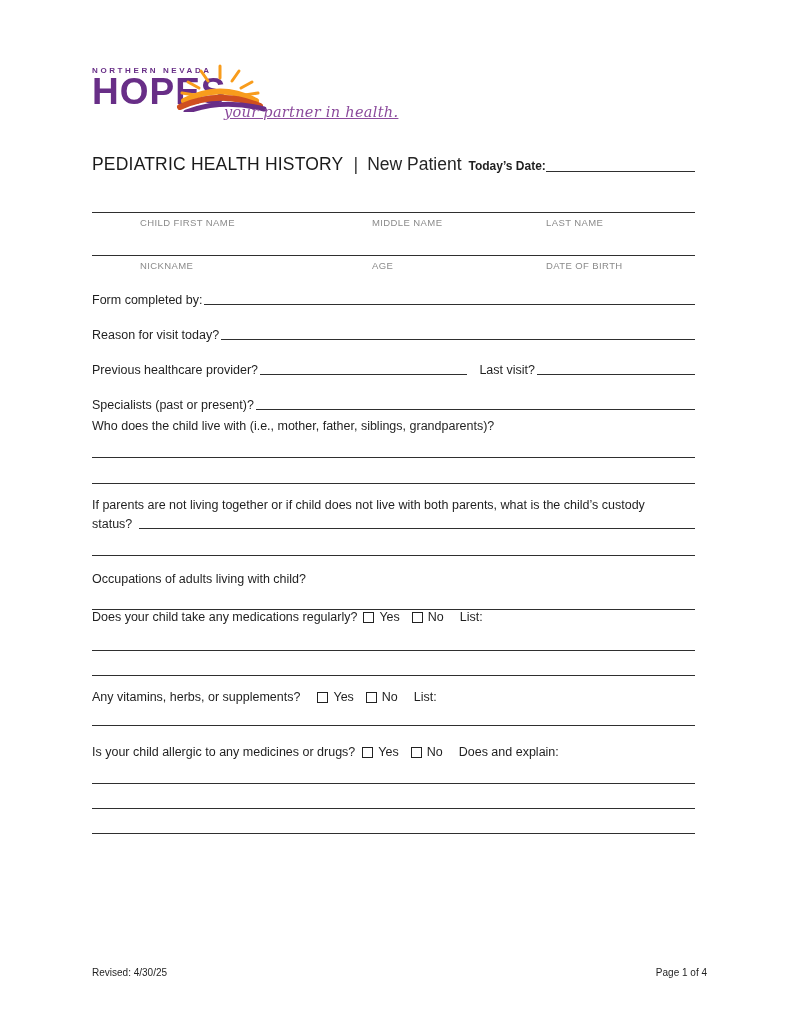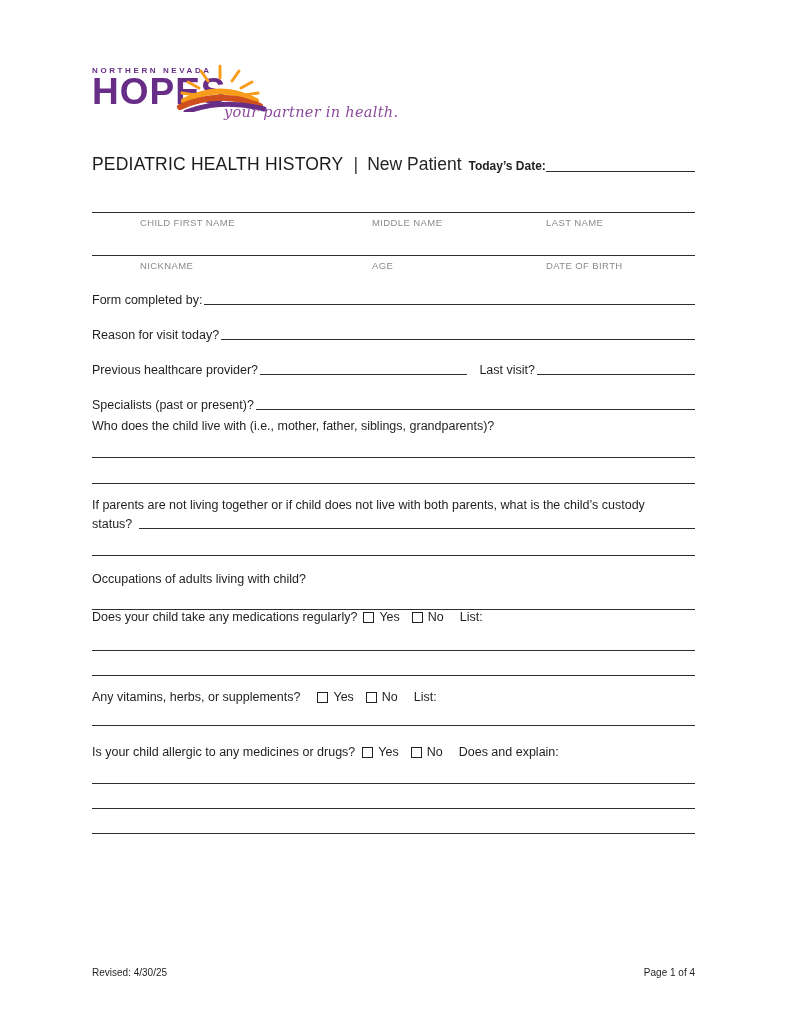--- a/index.html
+++ b/index.html
@@ -24,20 +24,21 @@
   .logo-hopes {
     font-size: 37px; font-weight: bold; letter-spacing: 1px;
     color: #682e87; line-height: 0.82; margin-top: 2px;
   }
   .logo-sun { position: absolute; left: 76px; top: -4px; }
   .logo-tagline {
     position: absolute; left: 132px; bottom: 6px;
     font-family: "DejaVu Serif", serif; font-style: italic;
     font-size: 14.5px; color: #8b4a9c; letter-spacing: 0.3px;
     white-space: nowrap;
+    text-decoration: underline;
   }
 
   
   .title-row { display: flex; align-items: baseline; margin-top: 28px; }
   .title-main { font-size: 17.5px; font-weight: normal; color: #1a1a1a; letter-spacing: 0.2px; }
   .title-div { font-size: 18px; font-weight: 300; color: #3a3a3a; margin: 0 9px 0 10px; }
   .title-sub { font-size: 17.5px; font-weight: normal; color: #262626; }
   .title-date { font-size: 12px; font-weight: bold; margin-left: 7px; white-space: nowrap; }
   .title-row .fline { margin-bottom: 3px; }
 
@@ -71,21 +72,21 @@
   
   .cb {
     display: inline-block; width: 11px; height: 11px;
     border: 1.2px solid #222; margin: 0 5px 0 12px; vertical-align: -1px;
   }
   .list-label { margin-left: 16px; }
   .q-row { display: flex; align-items: center; }
 
   
   .footer {
-    position: absolute; left: 92px; right: 96px; bottom: 46px;
+    position: absolute; left: 92px; right: 84px; bottom: 46px;
     display: flex; justify-content: space-between;
     font-size: 10px; color: #1f1f1f;
   }
 </style>
 </head>
 <body>
 
 <div class="logo">
   <div class="logo-nn">NORTHERN NEVADA</div>
   <div class="logo-hopes">HOPES</div>

